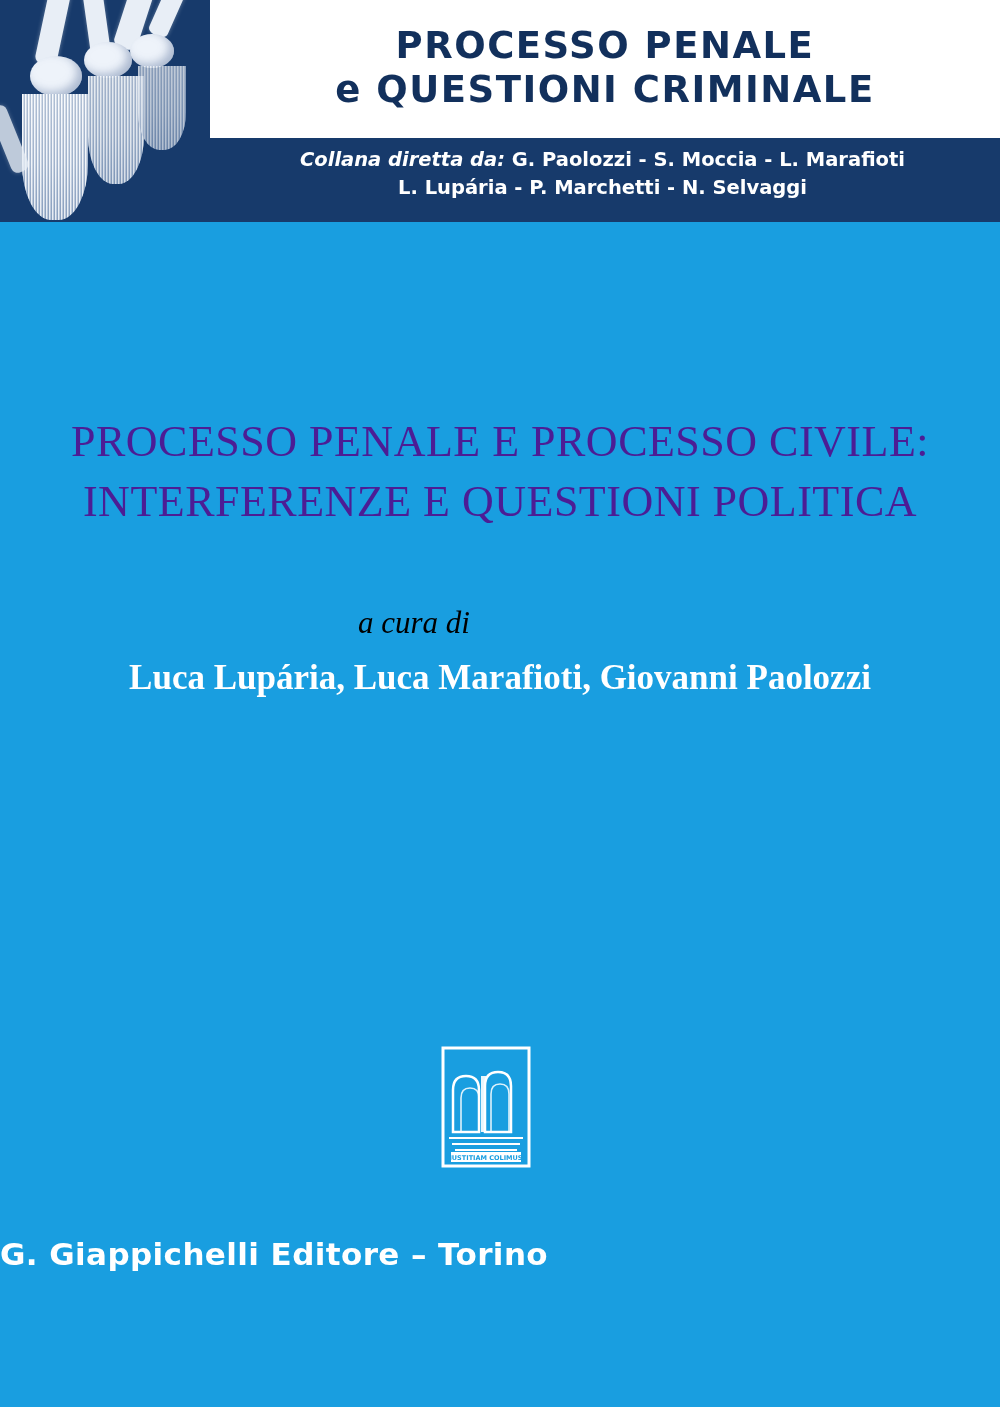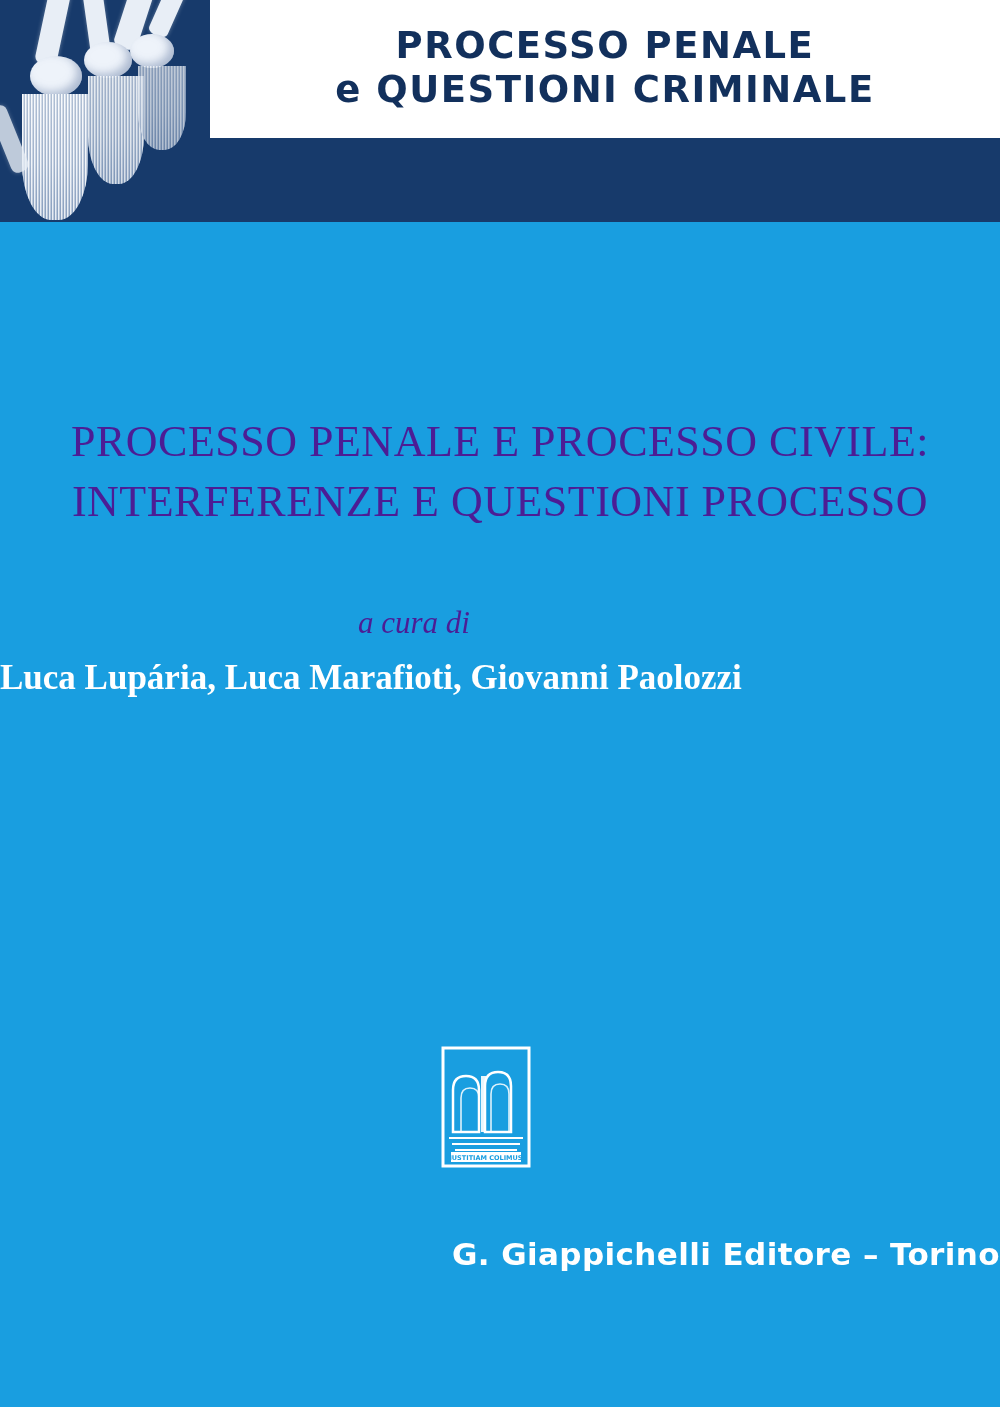--- a/index.html
+++ b/index.html
@@ -135,52 +135,52 @@
     display: block;
     white-space: nowrap;
   }
 
   #edited-by {
     position: absolute;
     top: 605px;
     left: 0;
     width: 828px;
     text-align: center;
-    color: #4c1d95;
+    color: #000000;
     font-style: italic;
     font-size: 31px;
   }
 
   #editors {
     position: absolute;
     top: 658px;
     left: 0;
     width: 1000px;
-    text-align: left;
+    text-align: center;
     color: #ffffff;
     font-size: 35px;
     font-weight: bold;
   }
 
   
   #publisher-logo {
     position: absolute;
     top: 1046px;
     left: 441px;
     width: 68px;
     height: 122px;
   }
   #publisher-logo svg { display: block; }
 
   #publisher-name {
     position: absolute;
     top: 1236px;
     left: 0;
     width: 1000px;
-    text-align: right;
+    text-align: left;
     color: #ffffff;
     font-family: "DejaVu Sans", sans-serif;
     font-size: 31px;
     font-weight: bold;
     letter-spacing: .4px;
   }
 </style>
 </head>
 <body>
 
@@ -207,25 +207,29 @@
       <div class="fringe" style="left:138px; top:66px; width:48px; height:84px; opacity:.75;"></div>
 
       <div class="cord" style="left:0px; top:104px; width:18px; height:70px; transform:rotate(-22deg); opacity:.8;"></div>
     </div>
 
     <div id="series-title">
       <span class="line1">PROCESSO PENALE</span>
       <span class="line2">e QUESTIONI CRIMINALE</span>
     </div>
 
+    <div id="series-editors">
+      <div><span class="lead">Collana diretta da:</span><span> G. Paolozzi - S. Moccia - L. Marafioti</span></div>
+      <div>L. Lupária - P. Marchetti - N. Selvaggi</div>
+    </div>
   </div>
 
   <div id="book-title">
     <span class="tl">PROCESSO PENALE E PROCESSO CIVILE:</span>
-    <span class="tl">INTERFERENZE E QUESTIONI PROCESSO</span>
+    <span class="tl">INTERFERENZE E QUESTIONI POLITICA</span>
   </div>
 
   <div id="edited-by">a cura di</div>
   <div id="editors">Luca Lupária, Luca Marafioti, Giovanni Paolozzi</div>
 
   <div id="publisher-logo">
     <svg width="90" height="122" viewBox="0 0 90 122" xmlns="http://www.w3.org/2000/svg">
       <rect x="2" y="2" width="86" height="118" fill="none" stroke="#ffffff" stroke-width="3"></rect>
 
       <path d="M12 86 L12 44 Q12 30 25 30 Q38 30 38 44 L38 86 Z" fill="none" stroke="#ffffff" stroke-width="2.5"></path>

